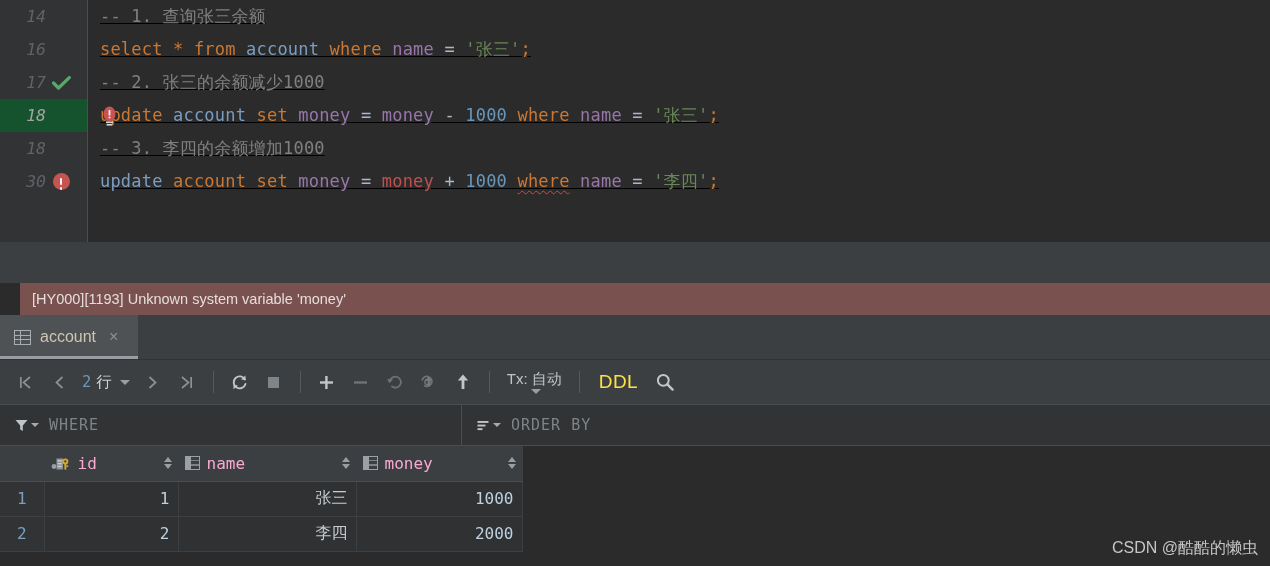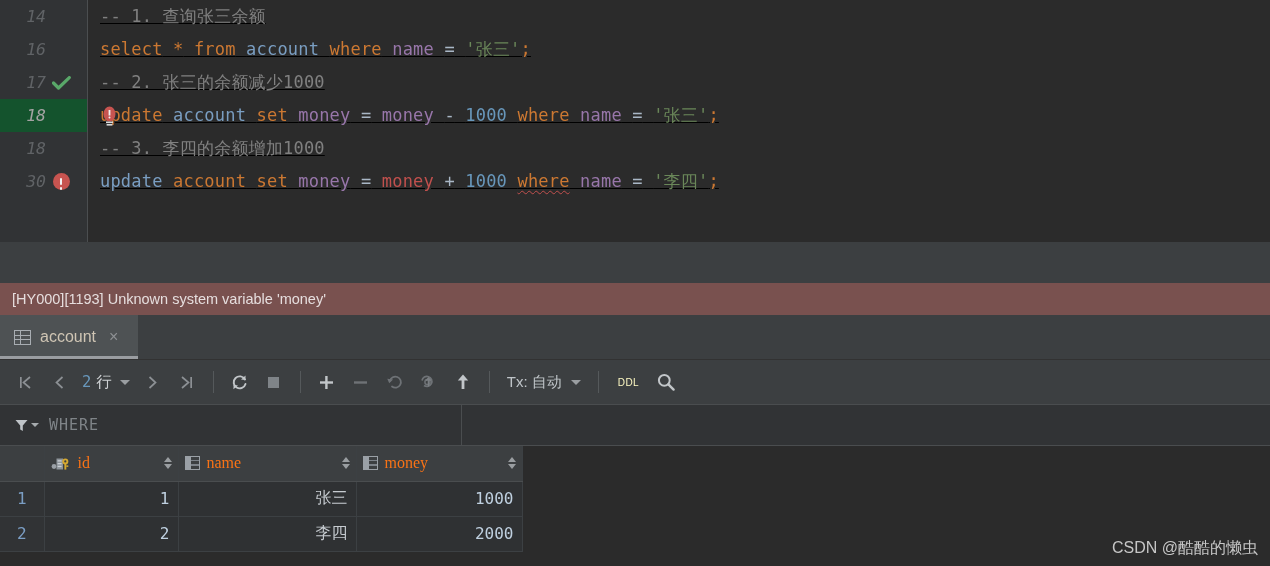--- a/index.html
+++ b/index.html
@@ -142,20 +142,21 @@
     height: 41px;
     background: #3c3f41;
   }
   .error-bar {
     height: 32px;
     background: #79514f;
     display: flex;
     align-items: center;
     padding-left: 12px;
     box-sizing: border-box;
+    margin-left: 20px;
   }
   .error-bar span {
     color: #e6dede;
     font-size: 14.5px;
     font-family: "Liberation Sans", sans-serif;
   }
 
   
   .tabbar {
     height: 44px;
@@ -237,28 +238,28 @@
   .caret-dn {
     width: 0; height: 0;
     border-left: 5px solid transparent;
     border-right: 5px solid transparent;
     border-top: 5px solid #9a9ea1;
     margin-left: 3px;
   }
   .tx-box {
     display: flex;
     align-items: center;
-    gap: 6px;
     padding: 0 8px;
     color: #bfc4c8;
     font-size: 15px;
+    flex-direction: column;
   }
   .ddl {
-    color: #fef9c3;
-    font-size: 10px;
+    color: #fde047;
+    font-size: 19px;
     padding: 0 10px;
     letter-spacing: 0.4px;
   }
 
   
   .filterbar {
     height: 40px;
     background: #313335;
     display: flex;
     align-items: stretch;
@@ -317,21 +318,21 @@
   th.col-name { width: 178px; }
   th.col-money{ width: 166px; }
   .th-inner {
     display: flex;
     align-items: center;
     gap: 7px;
     justify-content: flex-start;
     height: 100%;
   }
   .th-inner.right { justify-content: flex-end; }
-  .th-inner .thname { color: #f97316; font-family: Liberation Serif, serif; }
+  .th-inner .thname { color: #f9a8d4; }
   .sorter {
     margin-left: auto;
     display: flex;
     flex-direction: column;
     gap: 2px;
     align-items: center;
   }
   .sorter .up {
     width: 0; height: 0;
     border-left: 4px solid transparent;
@@ -556,20 +557,31 @@
 
 <div class="filterbar">
   <div class="filter-cell filter-where">
     <span style="display:flex;align-items:center;gap:2px">
       <svg width="15" height="15" viewBox="0 0 15 15">
         <path d="M1.5 2 H13.5 L8.8 7.6 V13 L6.2 11.4 V7.6 Z" fill="#bfc4c8"></path>
       </svg>
       <span class="mini-caret"></span>
     </span>
     <span class="filter-text">WHERE</span>
+  </div>
+  <div class="filter-cell filter-order">
+    <span style="display:flex;align-items:center;gap:2px">
+      <svg width="15" height="15" viewBox="0 0 15 15">
+        <rect x="1.5" y="3" width="11" height="1.9" fill="#bfc4c8"></rect>
+        <rect x="1.5" y="6.6" width="8" height="1.9" fill="#bfc4c8"></rect>
+        <rect x="1.5" y="10.2" width="5" height="1.9" fill="#bfc4c8"></rect>
+      </svg>
+      <span class="mini-caret"></span>
+    </span>
+    <span class="filter-text">ORDER BY</span>
   </div>
 </div>
 
 <div class="grid-wrap">
   <table class="datagrid">
     <thead>
       <tr>
         <th class="rowhead-th"></th>
         <th class="col-id">
           <div class="th-inner">

